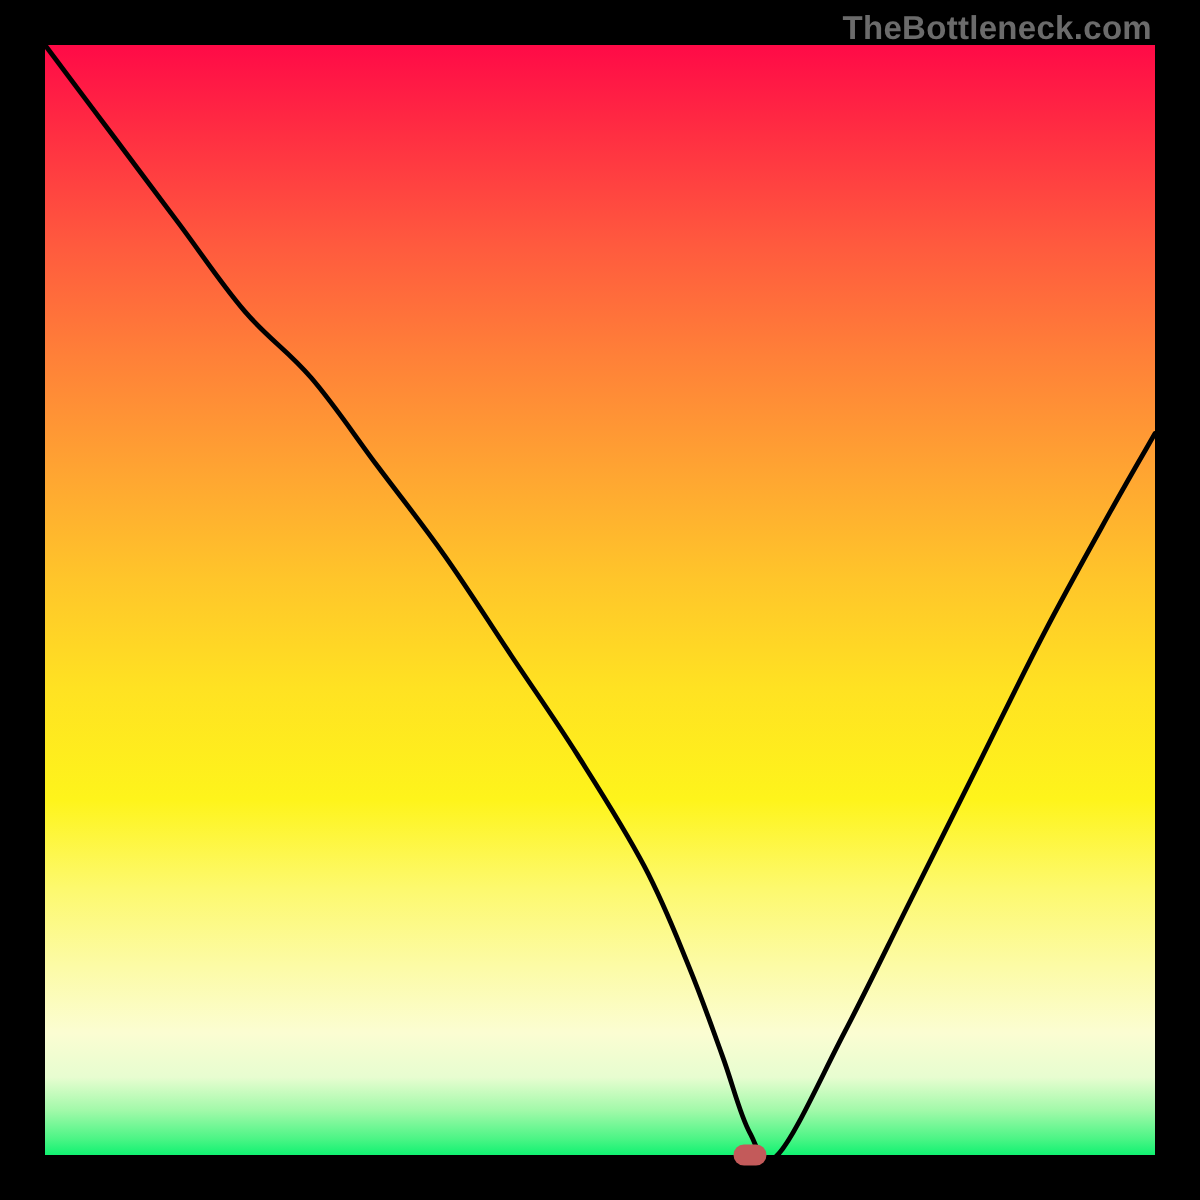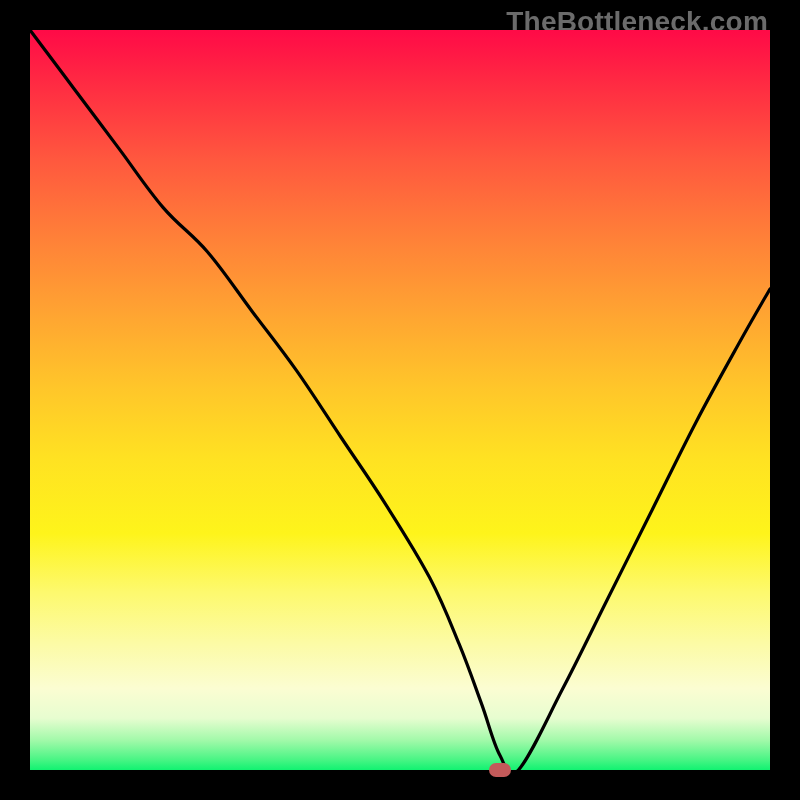--- a/index.html
+++ b/index.html
@@ -37,21 +37,21 @@
       #a1f9a9 96%,
       #4df586 98.5%,
       #11f271 100%
     );
   }
   .watermark {
     position: absolute;
     top: 6px;
     right: 32px;
     font-family: Arial, Helvetica, sans-serif;
-    font-size: 28px;
+    font-size: 22px;
     font-weight: bold;
     color: #6b6b6b;
     letter-spacing: 0.2px;
   }
   svg.curve {
     position: absolute;
     left: 0;
     top: 0;
     width: 740px;
     height: 740px;

